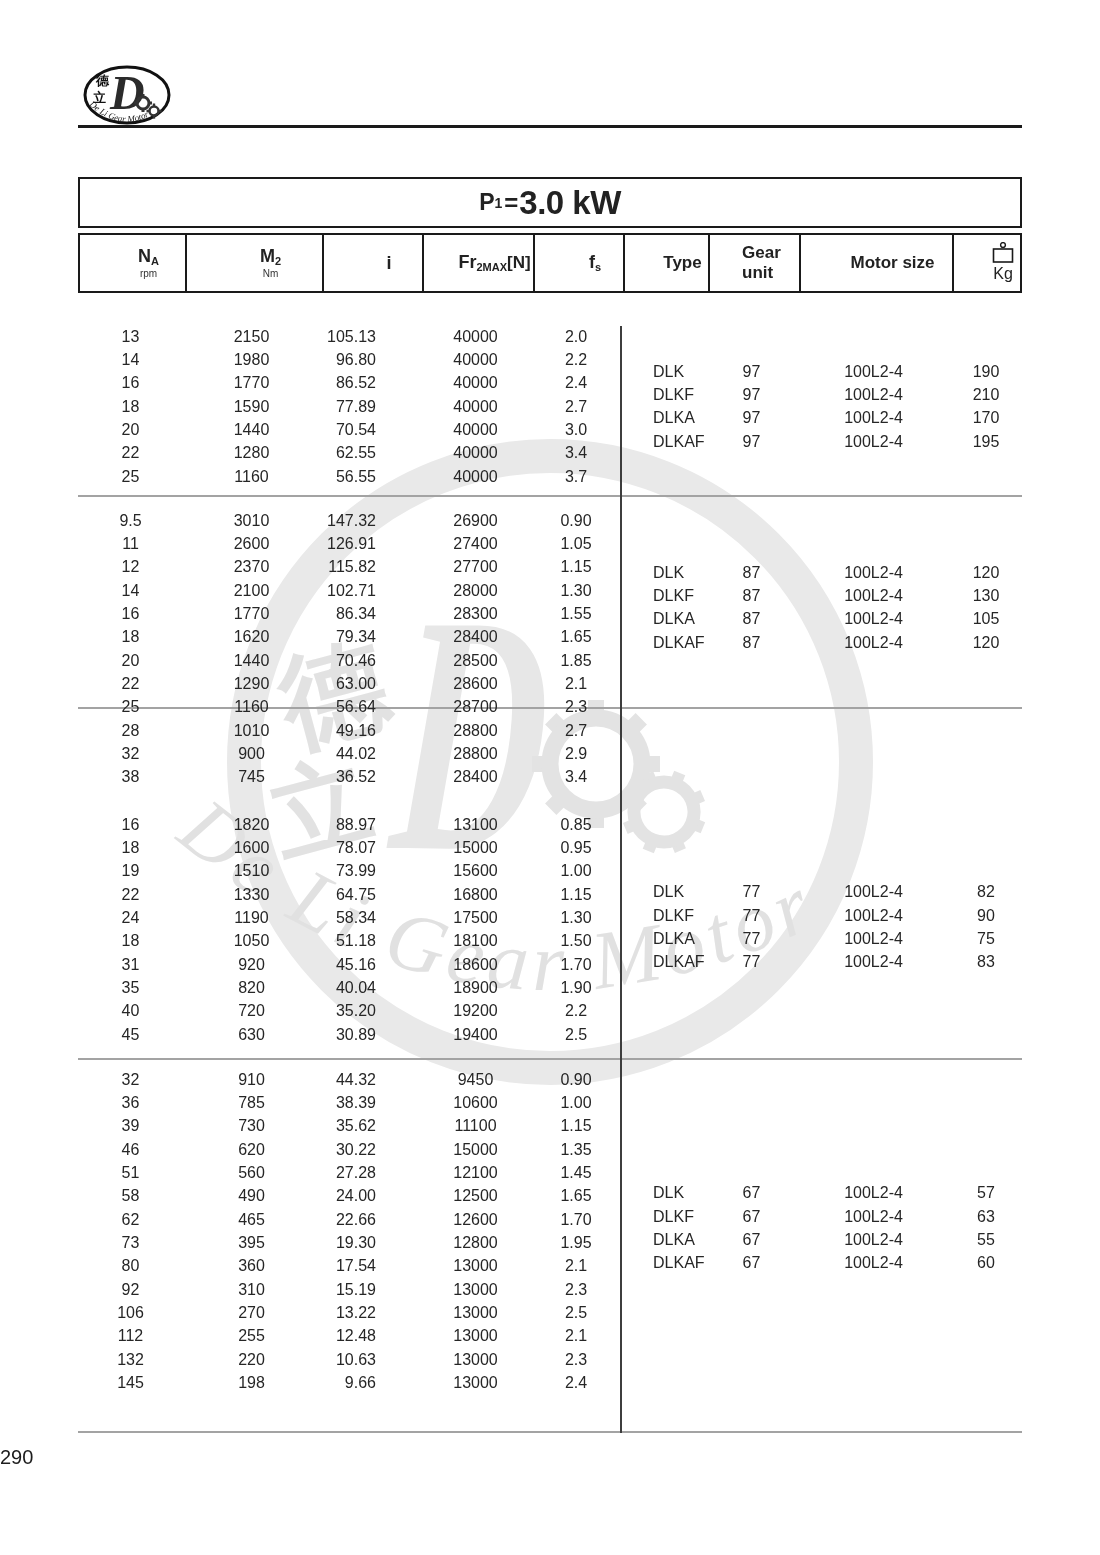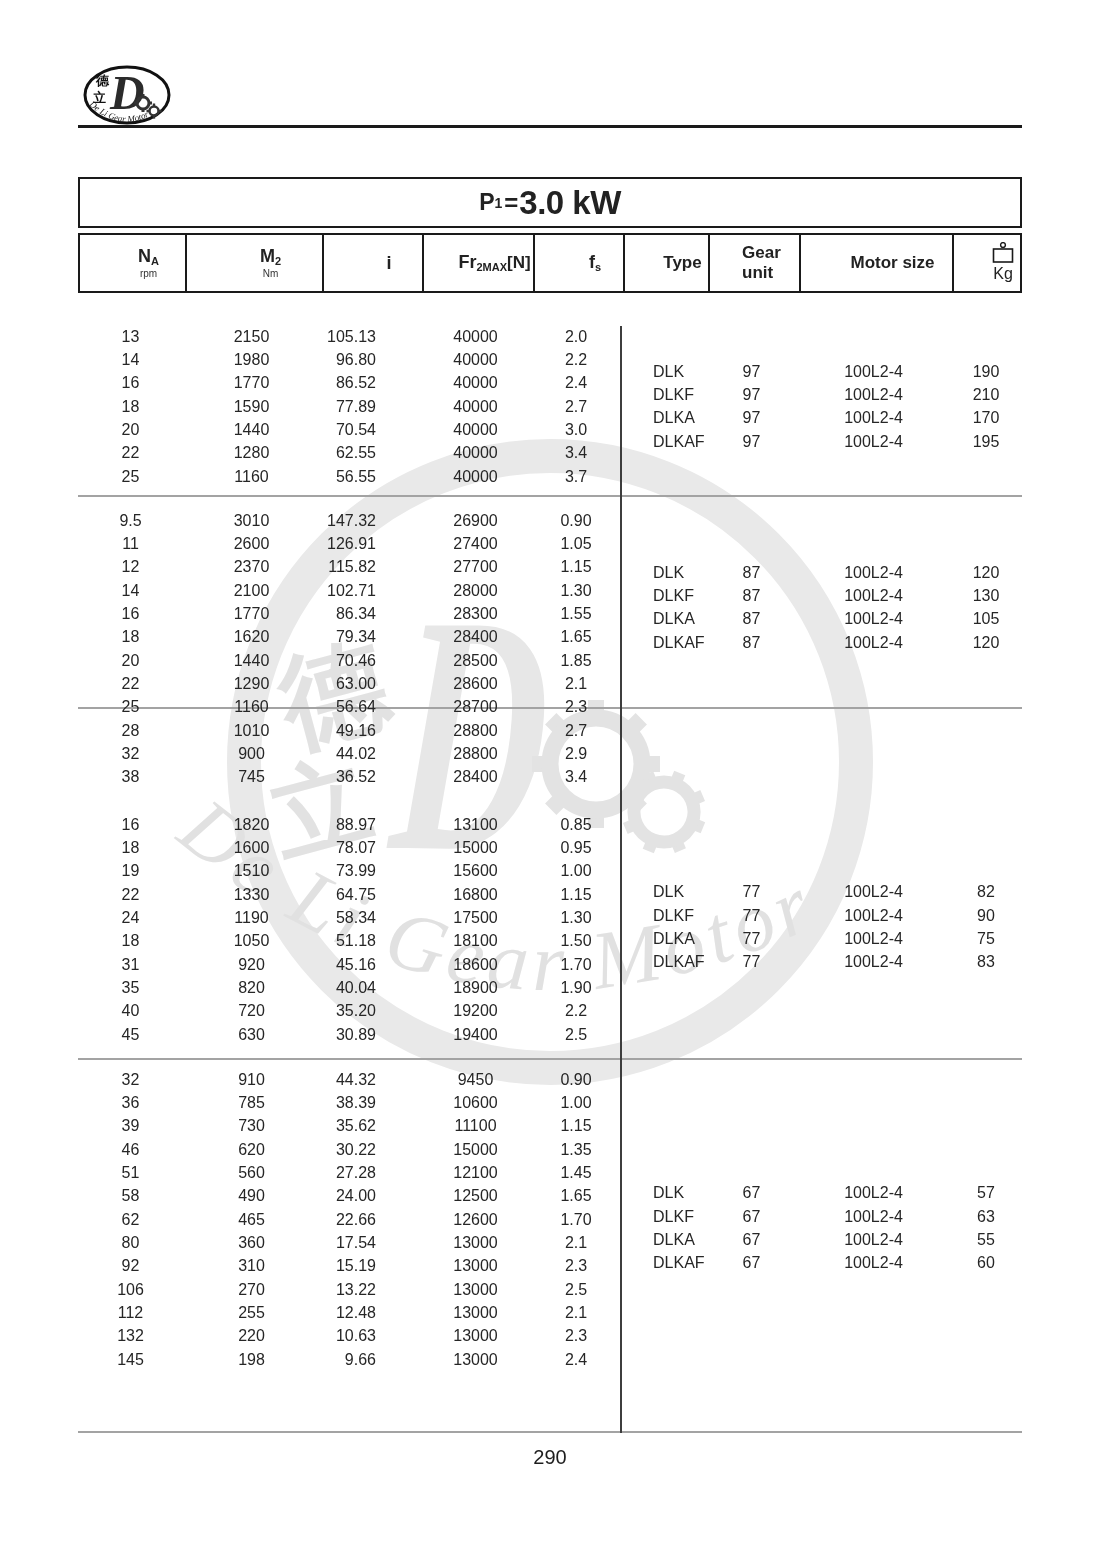--- a/index.html
+++ b/index.html
@@ -43,21 +43,21 @@
   .drow{display:grid;grid-template-columns:105px 137px 100px 111px 90px;height:23.35px;
         align-items:center;}
   .dcell{font-size:16px;text-align:center;color:#262626;}
   .cell-i{text-align:right;padding-right:44px;}
   .types{position:absolute;left:543px;width:401px;transform:translateY(-50%);}
   .trow{display:grid;grid-template-columns:85px 91px 153px 72px;height:23.35px;align-items:center;}
   .tcell{font-size:16px;text-align:center;color:#262626;}
   .cell-type{text-align:left;padding-left:32px;}
 
   .vline{left:620px;top:326px;width:2px;height:1107px;background:#3d3d3d;}
-  .page-num{left:0;top:1446px;width:1100px;text-align:center;font-size:20px;color:#1d1d1d;}
+  .page-num{left:0;top:1446px;width:1100px;text-align:left;font-size:20px;color:#1d1d1d;}
 </style>
 </head>
 <body>
 
 <div class="page">
 
   <svg class="wm" width="1100" height="1555" viewBox="0 0 1100 1555">
     <circle cx="550" cy="762" r="306" fill="none" stroke="#e9e9e9" stroke-width="34"></circle>
     <text x="282" y="732" font-size="106" font-weight="bold" fill="#e2e2e2" font-family="'Liberation Serif','DejaVu Serif',serif" transform="rotate(-15 330 700)">德</text>
     <text x="272" y="842" font-size="98" font-weight="bold" fill="#e2e2e2" font-family="'Liberation Serif','DejaVu Serif',serif" transform="rotate(-15 320 810)">立</text>
@@ -498,20 +498,27 @@
             <div class="dcell cell-fs">1.65</div>
           </div>
           <div class="drow">
             <div class="dcell cell-na">62</div>
             <div class="dcell cell-m2">465</div>
             <div class="dcell cell-i">22.66</div>
             <div class="dcell cell-fr2max">12600</div>
             <div class="dcell cell-fs">1.70</div>
           </div>
           <div class="drow">
+            <div class="dcell cell-na">73</div>
+            <div class="dcell cell-m2">395</div>
+            <div class="dcell cell-i">19.30</div>
+            <div class="dcell cell-fr2max">12800</div>
+            <div class="dcell cell-fs">1.95</div>
+          </div>
+          <div class="drow">
             <div class="dcell cell-na">80</div>
             <div class="dcell cell-m2">360</div>
             <div class="dcell cell-i">17.54</div>
             <div class="dcell cell-fr2max">13000</div>
             <div class="dcell cell-fs">2.1</div>
           </div>
           <div class="drow">
             <div class="dcell cell-na">92</div>
             <div class="dcell cell-m2">310</div>
             <div class="dcell cell-i">15.19</div>

